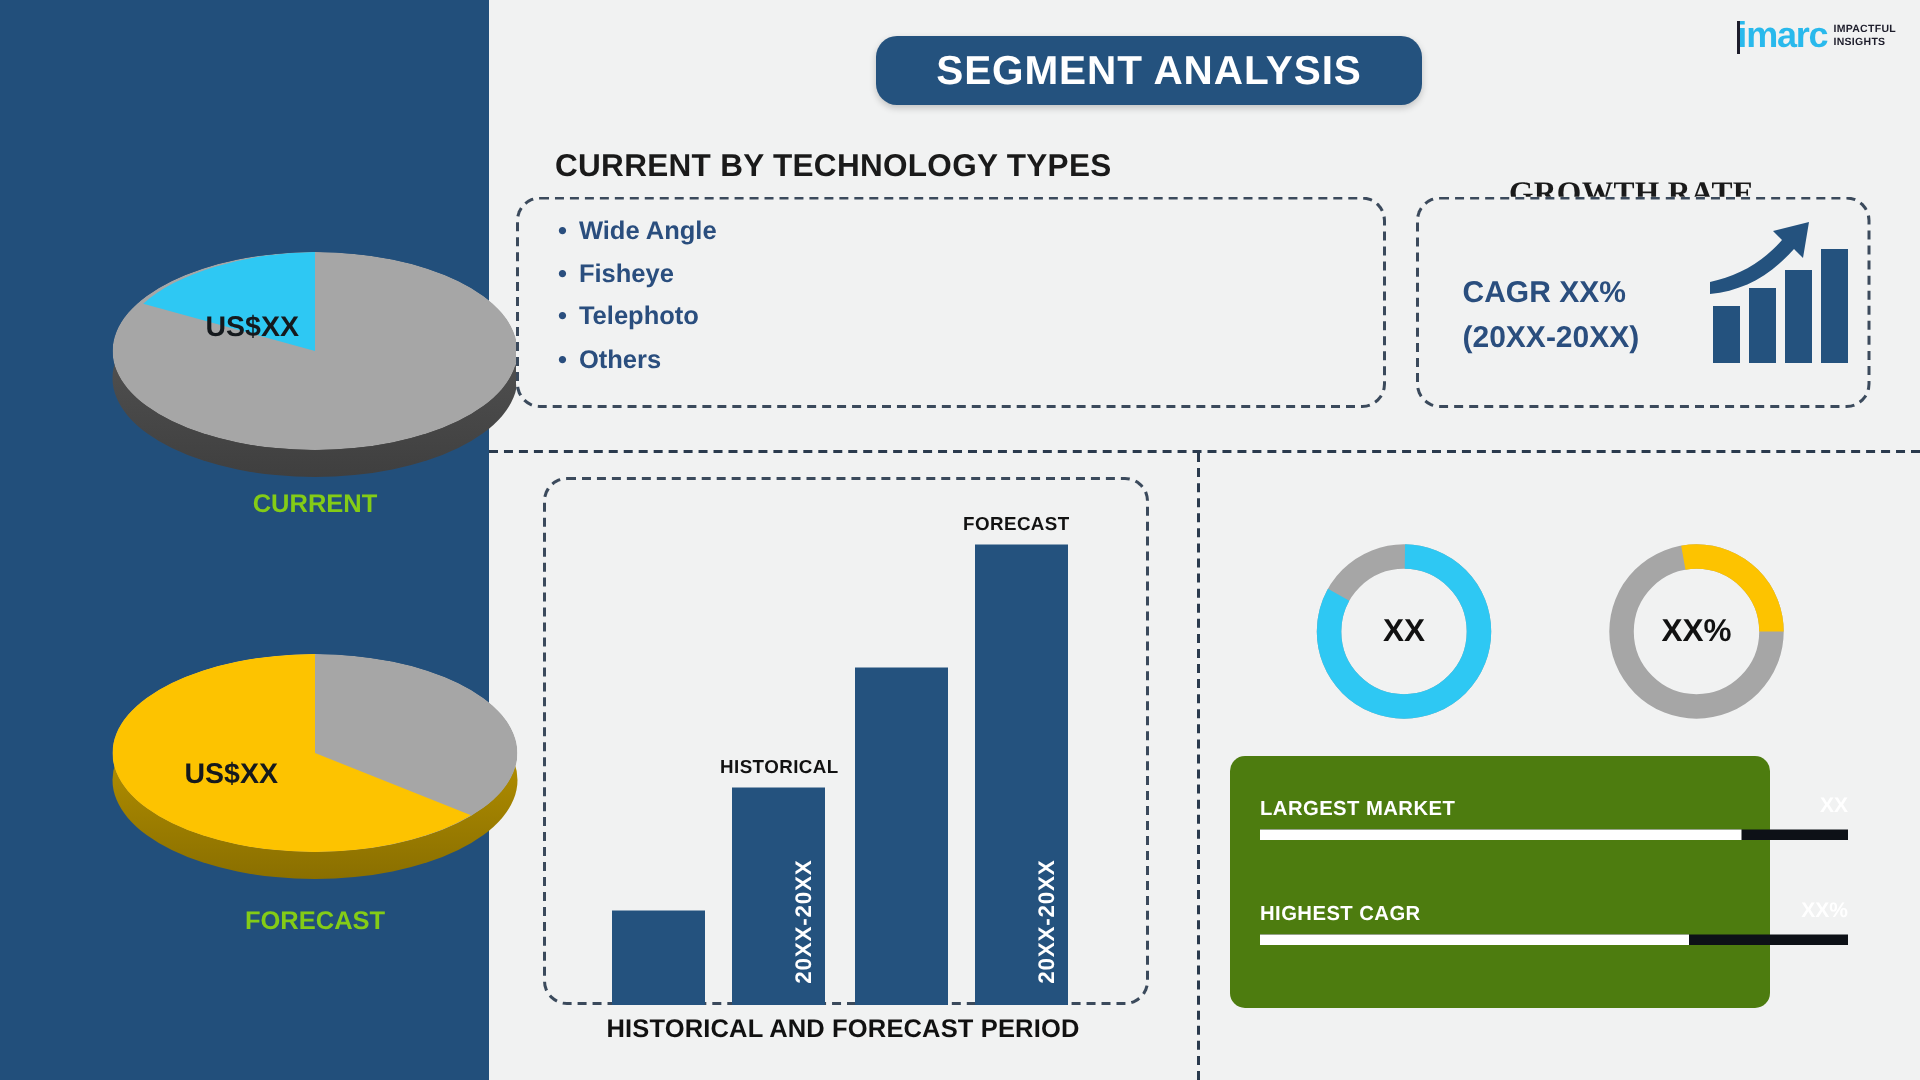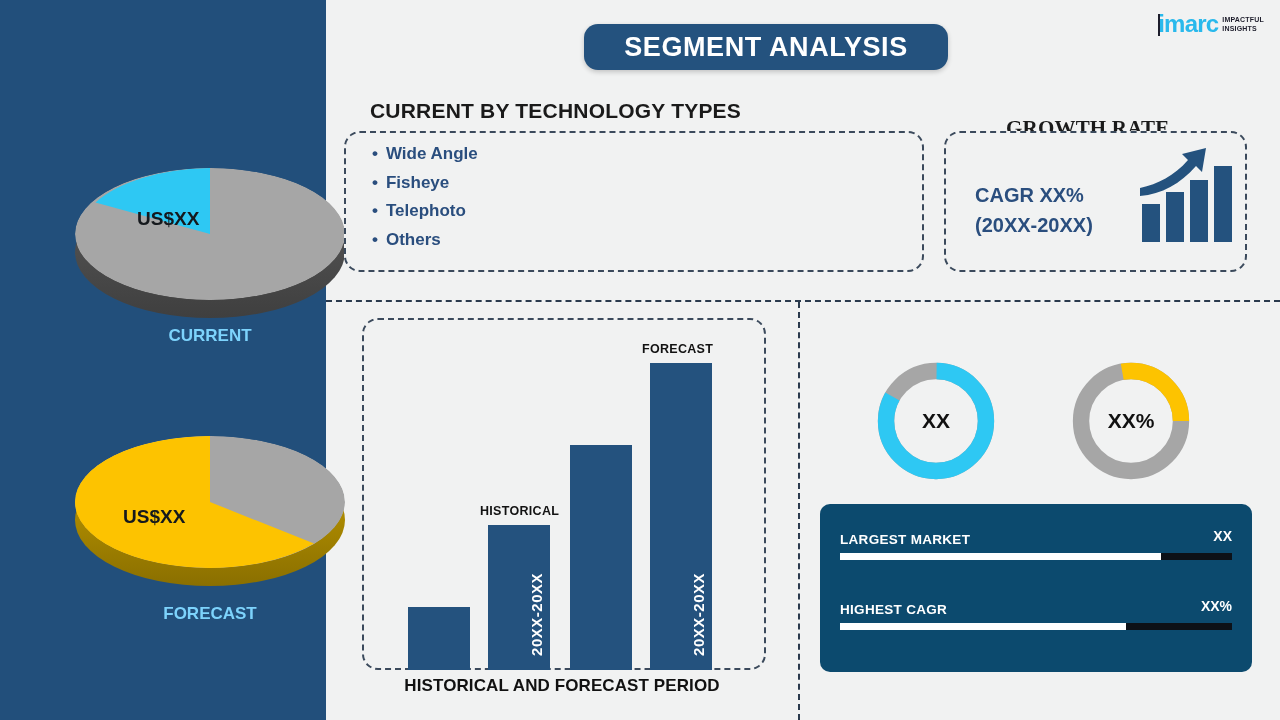--- a/index.html
+++ b/index.html
@@ -15,21 +15,21 @@
     position:absolute; left:0; top:0; width:326px; height:720px;
     background:#224f7b;
   }
   #sidebar-title{
     position:absolute; top:100px; left:0; width:326px;
     text-align:center; color:#ffffff;
     font-size:23px; font-weight:bold; letter-spacing:.2px;
   }
   .pie-wrap{ position:absolute; left:0; width:326px;margin-left:47px; }
   .pie-label{
-    text-align:center; color:#7dd3fc; font-size:17px; font-weight:bold;
+    text-align:center; color:#84cc16; font-size:17px; font-weight:bold;
     margin-top:8px;
   }
   .pie3d{ position:relative; width:270px; height:150px; margin:0 auto; }
   .pie3d .base{
     position:absolute; left:0; top:18px; width:270px; height:132px;
     border-radius:50%/50%;
     background:linear-gradient(#5a5a5a,#3f3f3f);
   }
   .pie3d .topface{
     position:absolute; left:0; top:0; width:270px; height:132px;
@@ -127,22 +127,22 @@
   
   .donut{ position:absolute; width:132px; height:132px; }
   .donut svg{ display:block; }
   .donut .val{
     position:absolute; inset:0; display:flex; align-items:center;
     justify-content:center; font-size:21px; font-weight:bold; color:#111111;
   }
 
   
   #stats-panel{
-    position:absolute; left:820px; top:504px; width:432px; height:168px;
-    background:#0c4a6e; border-radius:10px;
+    position:absolute; left:820px; top:504px; width:360px; height:168px;
+    background:#4d7c0f; border-radius:10px;
   }
   .stat-row{ position:absolute; left:20px; width:392px; }
   .stat-label{
     color:#ffffff; font-size:13.5px; font-weight:bold; letter-spacing:.3px;
     display:inline-block;
   }
   .stat-value{
     position:absolute; right:0; top:-2px;
     color:#ffffff; font-size:14px; font-weight:bold;
   }

